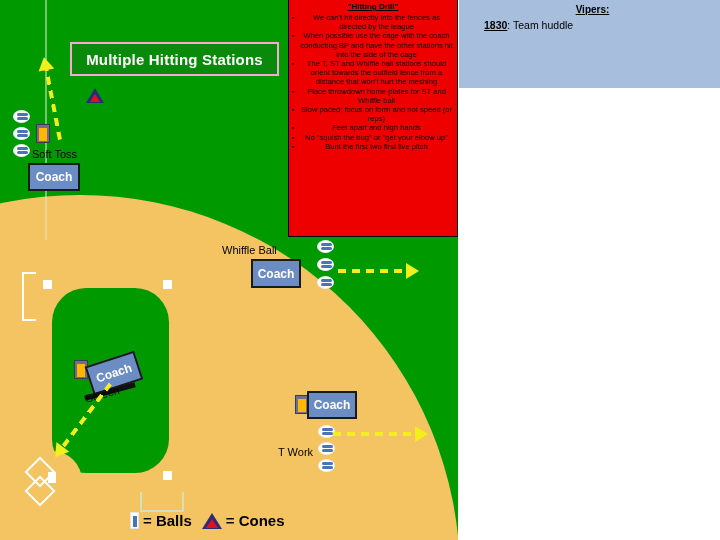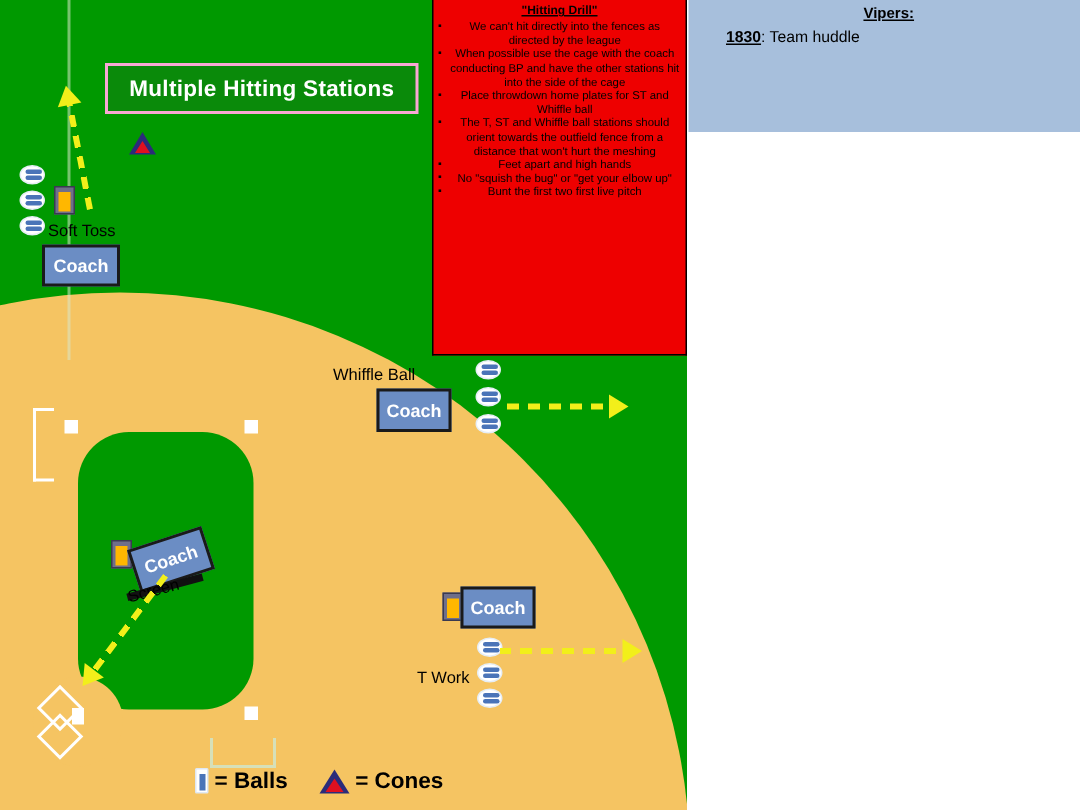--- a/index.html
+++ b/index.html
@@ -139,21 +139,21 @@
   .arrow-head{
     position:absolute;top:-6px;width:0;height:0;
     border-top:8px solid transparent;border-bottom:8px solid transparent;
     border-left:13px solid #f2ef1a;
   }
 
   
   .screen-bar{position:absolute;height:5px;background:#111111;transform-origin:50% 50%;}
 
   
-  .legend{position:absolute;left:130px;top:512px;display:flex;align-items:center;gap:21px;}
+  .legend{position:absolute;left:130px;top:512px;display:flex;align-items:center;gap:10px;}
   .legend-item{display:flex;align-items:center;gap:4px;}
   .legend-text{font-size:15px;font-weight:bold;color:#000;white-space:nowrap;}
   .legend-ball{
     position:relative;width:9px;height:17px;background:#ffffff;
     border:1px solid #dfe8f2;box-sizing:border-box;border-radius:1px;
   }
   .legend-ball:after{
     content:"";position:absolute;left:2px;top:3px;width:4px;height:11px;background:#4a74b8;
   }
   .legend-cone{
@@ -204,22 +204,23 @@
     <div style="position:absolute;left:140px;top:492px;width:40px;height:18px;border:2px solid #cfe8cf;border-top:none;opacity:.8;"></div>
   </div>
 
   <div class="title-box">Multiple Hitting Stations</div>
 
   <div class="notes-panel">
     <div class="notes-title">"Hitting Drill"</div>
     <ul class="notes-list">
       <li>We can't hit directly into the fences as directed by the league</li>
       <li>When possible use the cage with the coach conducting BP and have the other stations hit into the side of the cage</li>
+      <li>The T, ST and Whiffle ball stations should orient towards the outfield fence from a distance that won't hurt the meshing</li>
       <li>Place throwdown home plates for ST and Whiffle ball</li>
-      <li>The T, ST and Whiffle ball stations should orient towards the outfield fence from a distance that won't hurt the meshing</li>
+      <li>Slow paced; focus on form and not speed (or reps)</li>
       <li>Feet apart and high hands</li>
       <li>No "squish the bug" or "get your elbow up"</li>
       <li>Bunt the first two first live pitch</li>
     </ul>
   </div>
 
   <div class="blue-band"></div>
   <div class="vipers-title">Vipers:</div>
   <div class="huddle-line"><span class="huddle-time">1830</span><span>: </span><span>Team huddle</span></div>
 

